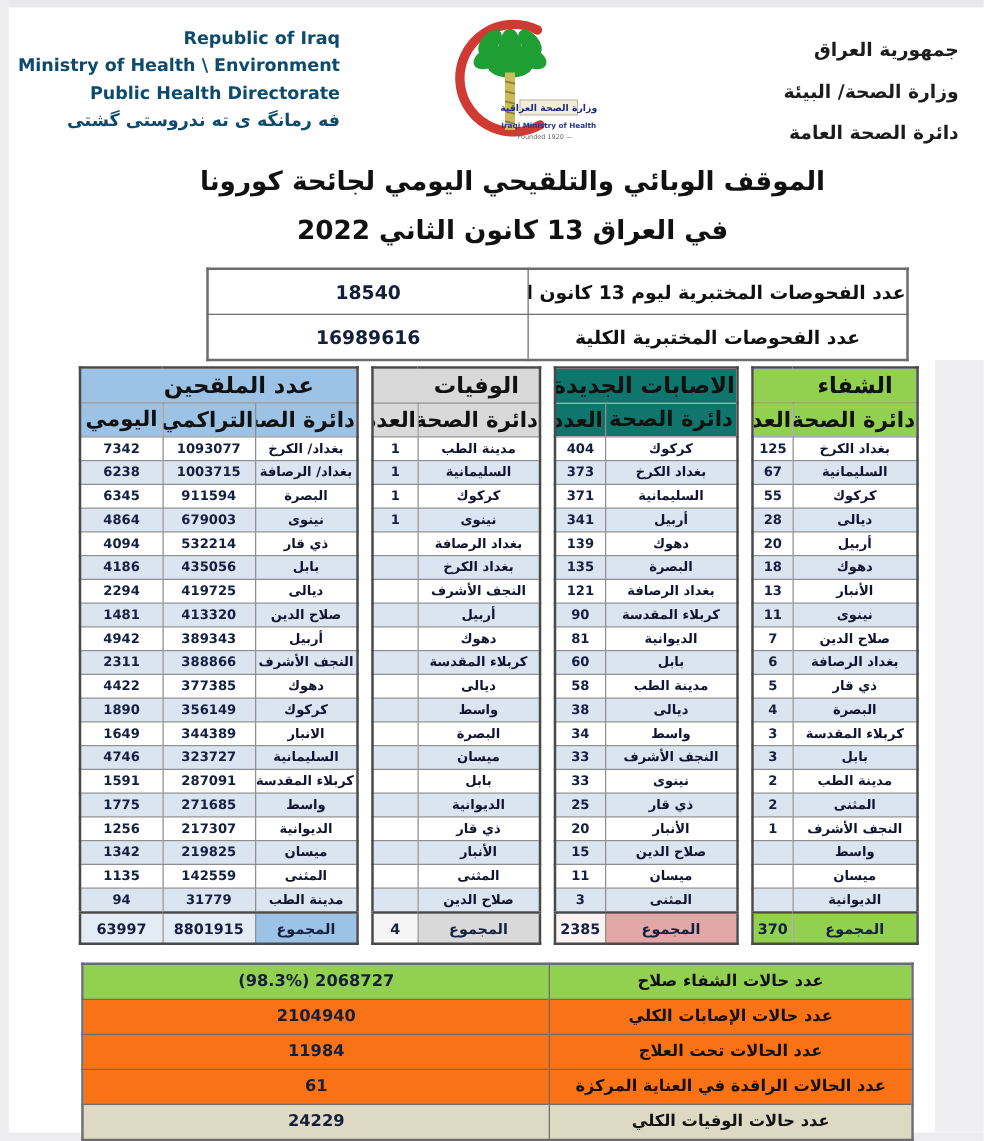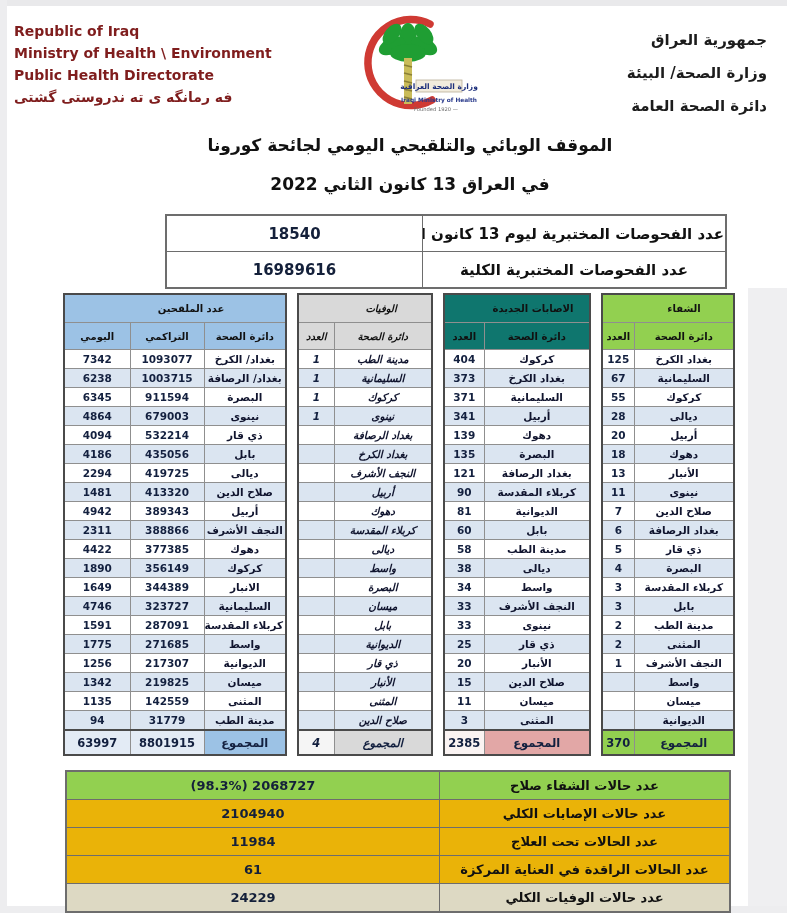--- a/index.html
+++ b/index.html
@@ -9,77 +9,77 @@
     font-family:"DejaVu Sans",sans-serif;
     color:#1a1a1a;
   }
   
   .edge-top{position:absolute;left:0;top:0;width:787px;height:6px;background:#e9e9eb;}
   .edge-left{position:absolute;left:0;top:0;width:7px;height:913px;background:#ededef;}
   .edge-bottom{position:absolute;left:0;top:906px;width:787px;height:7px;background:#ededef;}
   .right-band{position:absolute;left:748px;top:288px;width:39px;height:618px;background:#efeff1;}
 
   
-  .hdr-left{position:absolute;left:14px;top:20px;width:258px;text-align:left;
-    font-weight:bold;font-size:14px;line-height:22px;color:#7f1d1d;}
+  .hdr-left{position:absolute;left:14px;top:20px;width:258px;text-align:right;
+    font-weight:bold;font-size:14px;line-height:22px;color:#0c4a6e;}
   .hdr-left .ku{font-size:14px;direction:rtl;}
   .hdr-right{position:absolute;left:565px;top:24px;width:212px;text-align:right;direction:rtl;
     font-weight:bold;font-size:15px;line-height:33px;color:#1c1c1c;padding-right:10px;box-sizing:border-box;}
   .logo-wrap{position:absolute;left:340px;top:8px;width:145px;height:118px;text-align:right;}
 
   
   .title-block{position:absolute;left:80px;top:126px;width:660px;text-align:center;direction:rtl;
-    font-weight:bold;font-size:17px;line-height:39px;color:#111;}
+    font-weight:bold;font-size:21px;line-height:39px;color:#111;}
 
   
   table{border-collapse:collapse;table-layout:fixed;}
   td,th{overflow:hidden;white-space:nowrap;}
 
   
   .tests{position:absolute;left:165px;top:214px;width:557px;direction:rtl;
     border:2px solid #6d6d6d;}
   .tests td{border:1.5px solid #6d6d6d;height:33px;font-weight:bold;font-size:15px;text-align:center;color:#111;}
   .tests .lbl{width:300px;}
   .tests .val{width:253px;color:#14203a;}
 
   
   .main-wrap{position:absolute;left:63px;top:293px;width:664px;display:flex;gap:10px;}
   .sec{border:2px solid #4a4a4a;direction:rtl;}
   .sec th,.sec td{border:1px solid #8f8f8f;text-align:center;}
-  .sec .sec-title th{height:25px;font-size:10px;font-weight:bold;color:#111;padding-left:33px;}
-  .sec .sub th{height:24px;font-size:10px;font-weight:bold;color:#111;}
+  .sec .sec-title th{height:25px;font-size:18px;font-weight:bold;color:#111;padding-left:33px;}
+  .sec .sub th{height:24px;font-size:17px;font-weight:bold;color:#111;}
   .sec tbody td{height:18px;font-size:10.5px;font-weight:bold;color:#13203f;padding:0 2px;}
   .sec tbody td.c-name{color:#10142e;font-size:10.5px;}
   .sec tbody tr:nth-child(even) td{background:#dbe5f1;}
   .sec tfoot td{height:21px;font-weight:bold;font-size:11.5px;border-top:2px solid #4a4a4a;color:#13203f;}
   
   .sec-green .sec-title th,.sec-green .sub th{background:#92d050;}
   .sec-green tfoot td{background:#92d050;}
   .sec-pink .sec-title th,.sec-pink .sub th{background:#0f766e;}
   .sec-pink tfoot td.t-name{background:#e2a7a6;}
   .sec-pink tfoot td.t-val{background:#faf3f2;}
   .sec-gray .sec-title th,.sec-gray .sub th{background:#d9d9d9;}
   .sec-gray tfoot td.t-name{background:#d9d9d9;}
   .sec-gray tfoot td.t-val{background:#f5f5f5;}
   .sec-blue .sec-title th,.sec-blue .sub th{background:#9cc2e5;}
   .sec-blue tfoot td.t-name{background:#9cc2e5;}
   .sec-blue tfoot td.t-val{background:#e3ebf5;margin-left:46px;}
 
   .w-recovery{width:132px;border-radius:26px;} .w-recovery col.name{width:100px;} .w-recovery col.num{width:32px;}
   .w-cases{width:146px;}   .w-cases col.name{width:106px;}   .w-cases col.num{width:40px;}
-  .w-deaths{width:134px;font-style:italic;}  .w-deaths col.name{width:98px;}   .w-deaths col.num{width:36px;}
+  .w-deaths{width:134px;}  .w-deaths col.name{width:98px;}   .w-deaths col.num{width:36px;}
   .w-vacc{width:222px;}    .w-vacc col.name{width:82px;}     .w-vacc col.cum{width:74px;} .w-vacc col.day{width:66px;}
 
   
   .summary{position:absolute;left:65px;top:770px;width:657px;direction:rtl;border:2px solid #6d6d6d;}
   .summary td{border:1.5px solid #6d6d6d;height:25px;font-weight:bold;font-size:13px;text-align:center;color:#111;}
   .summary .lbl{width:287px;}
   .summary .val{width:370px;color:#14203a;direction:rtl;}
   .row-green td{background:#92d050;}
-  .row-pink td{background:#eab308;}
+  .row-pink td{background:#f97316;}
   .row-beige td{background:#ddd9c3;}
 
   
   .logo-wrap svg{width:100%;height:100%;}
 </style>
 </head>
 <body>
 
 <div class="edge-top"></div>
 <div class="edge-left"></div>

